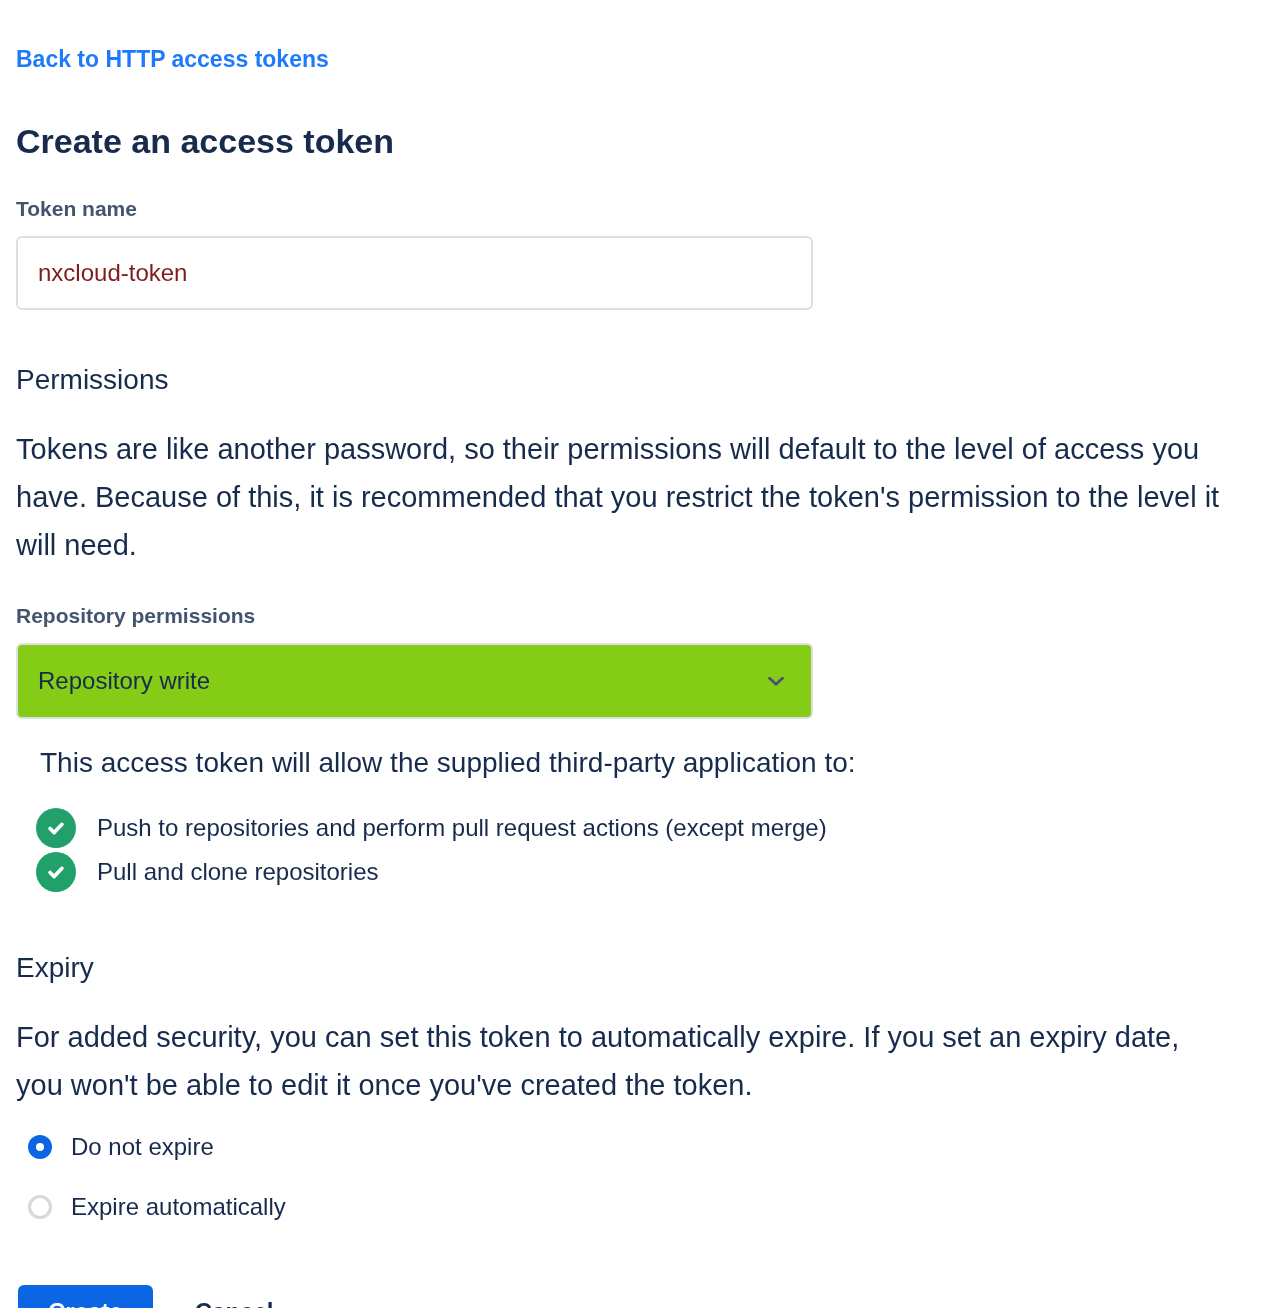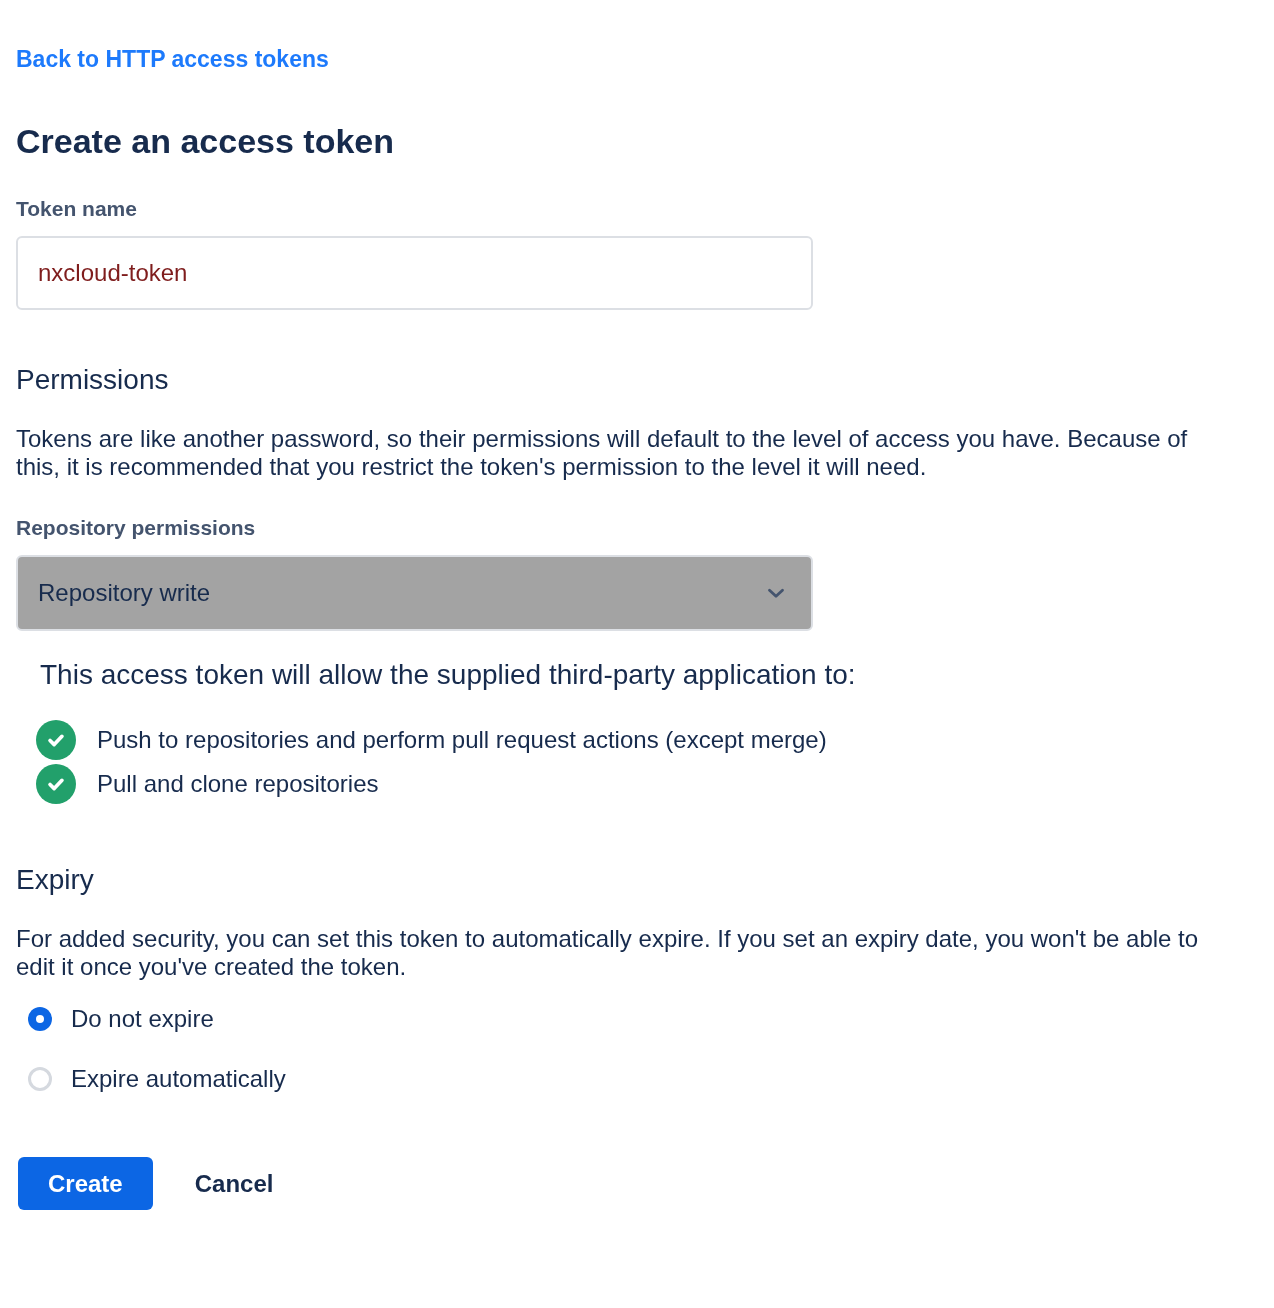--- a/index.html
+++ b/index.html
@@ -61,33 +61,33 @@
     margin-top: 52px;
     font-size: 28px;
     line-height: 36px;
     font-weight: 500;
     color: #172B4D;
   }
   .section-heading.expiry { margin-top: 58px; }
 
   .body-text {
     margin-top: 27px;
-    font-size: 24px;
-    line-height: 28px;
+    font-size: 29px;
+    line-height: 48px;
     color: #172B4D;
     max-width: 1212px;
   }
 
   .select-control {
     margin-top: 14px;
     width: 797px;
     height: 76px;
     border: 2px solid #DCDFE4;
     border-radius: 6px;
-    background: #a3a3a3;
+    background: #84cc16;
     display: flex;
     align-items: center;
     justify-content: space-between;
     padding: 0 22px 0 20px;
     cursor: pointer;
   }
   .select-value {
     font-size: 24px;
     color: #172B4D;
   }

